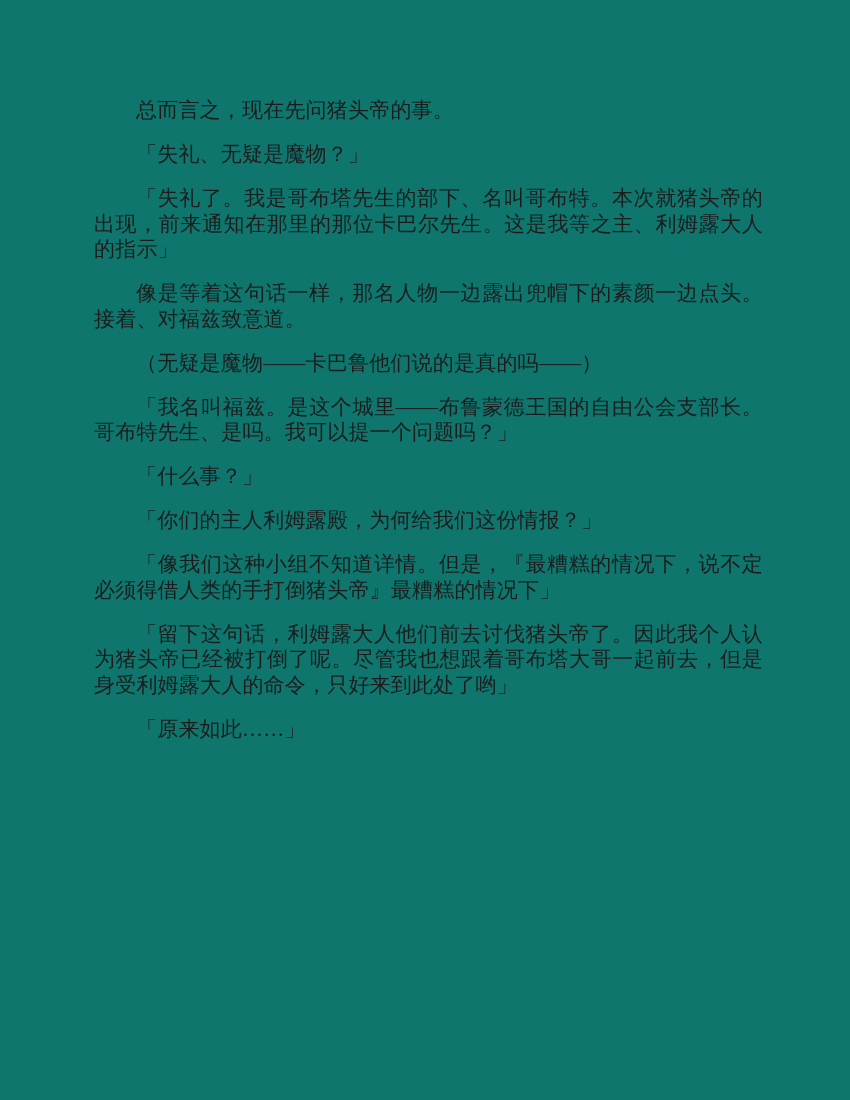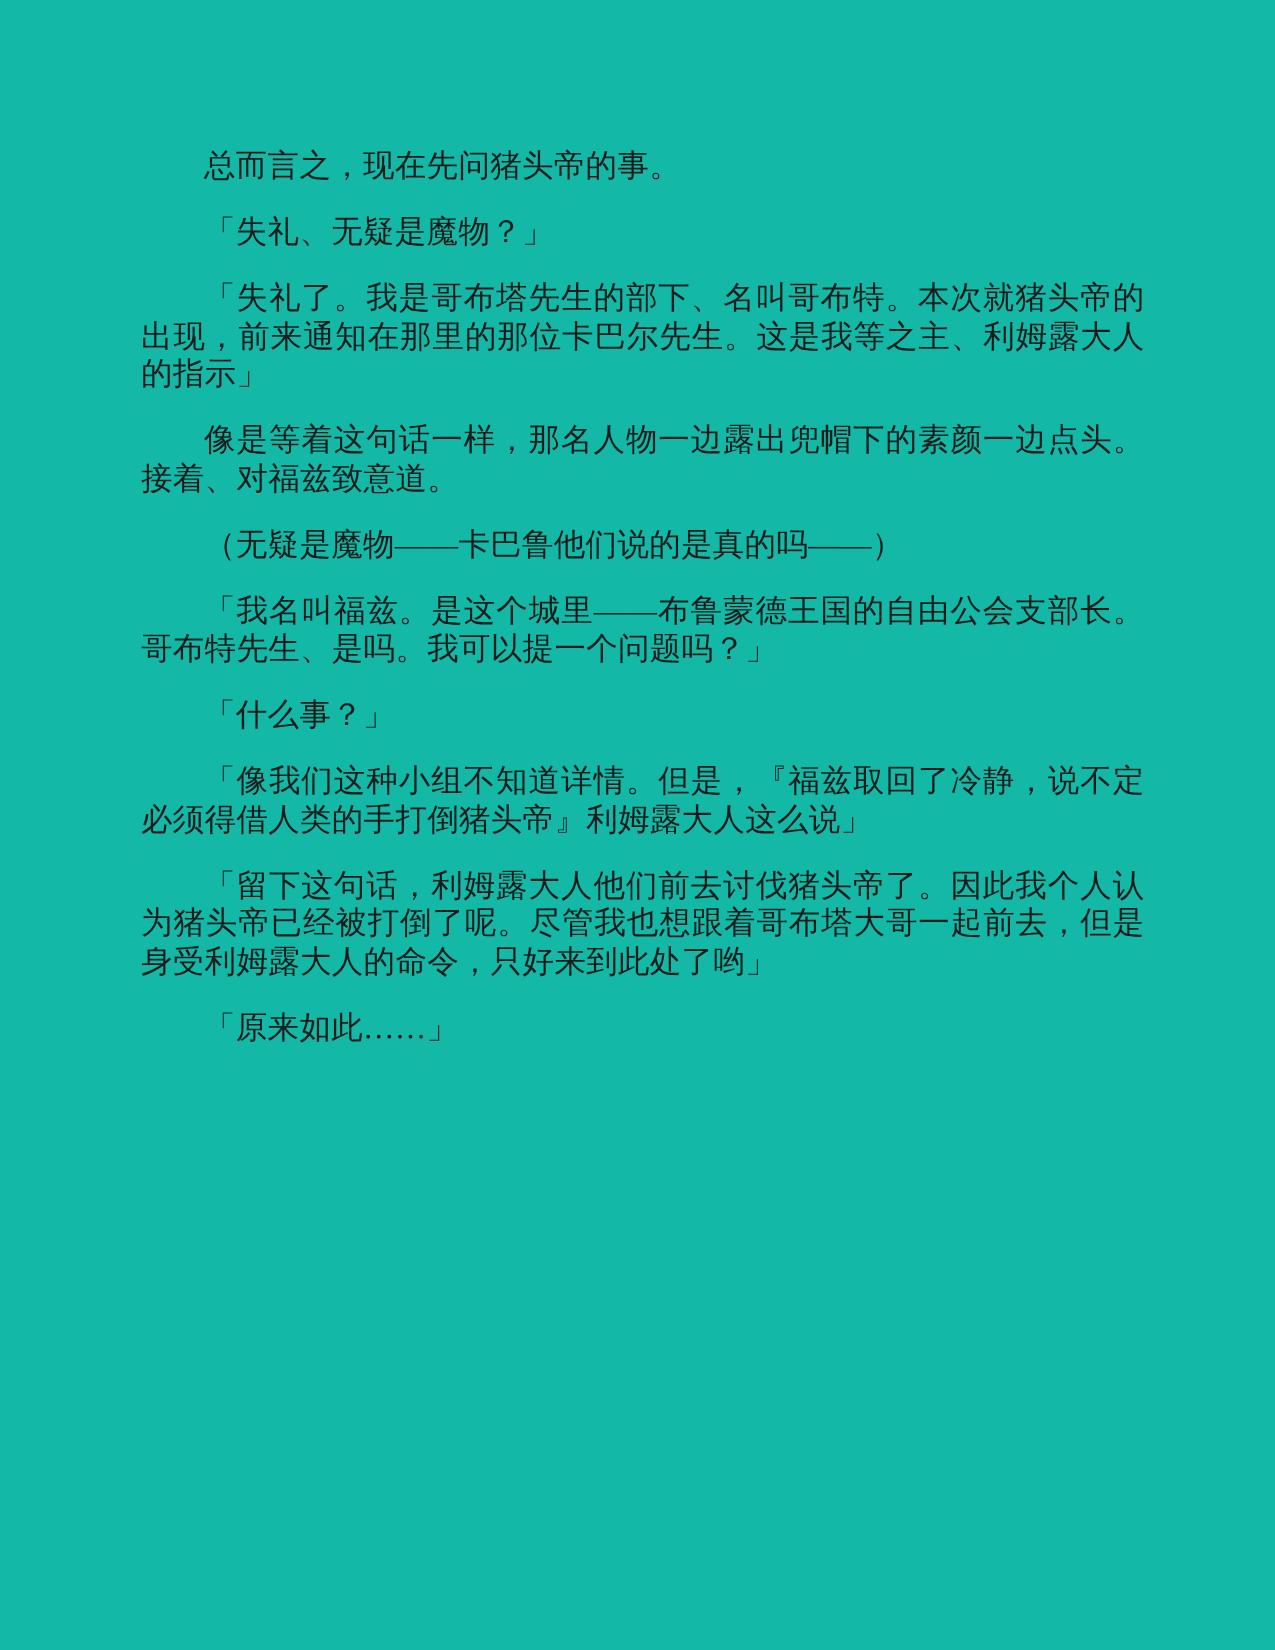--- a/index.html
+++ b/index.html
@@ -10,21 +10,21 @@
   body {
     width: 850px;
     height: 1100px;
     overflow: hidden;
     font-family: "Liberation Serif", "DejaVu Serif", serif;
   }
   .page {
     box-sizing: border-box;
     width: 850px;
     height: 1100px;
-    background: #14b8a6;
+    background: #0f766e;
     padding: 98px 87px 40px 94px;
     color: #1c1c1c;
   }
   .page p {
     margin: 0 0 18.5px 0;
     font-size: 21px;
     line-height: 25.5px;
     text-align: justify;
     text-indent: 2em;
     word-break: break-all;
@@ -38,16 +38,17 @@
 <body>
 
 <div class="page">
   <p>总而言之，现在先问猪头帝的事。</p>
   <p>「失礼、无疑是魔物？」</p>
   <p>「失礼了。我是哥布塔先生的部下、名叫哥布特。本次就猪头帝的出现，前来通知在那里的那位卡巴尔先生。这是我等之主、利姆露大人的指示」</p>
   <p>像是等着这句话一样，那名人物一边露出兜帽下的素颜一边点头。接着、对福兹致意道。</p>
   <p>（无疑是魔物——卡巴鲁他们说的是真的吗——）</p>
   <p>「我名叫福兹。是这个城里——布鲁蒙德王国的自由公会支部长。哥布特先生、是吗。我可以提一个问题吗？」</p>
   <p>「什么事？」</p>
-  <p>「像我们这种小组不知道详情。但是，『福兹取回了冷静，说不定必须得借人类的手打倒猪头帝』利姆露大人这么说」</p>
+  <p>「你们的主人利姆露殿，为何给我们这份情报？」</p>
+  <p>「像我们这种小组不知道详情。但是，『最糟糕的情况下，说不定必须得借人类的手打倒猪头帝』最糟糕的情况下」</p>
   <p>「留下这句话，利姆露大人他们前去讨伐猪头帝了。因此我个人认为猪头帝已经被打倒了呢。尽管我也想跟着哥布塔大哥一起前去，但是身受利姆露大人的命令，只好来到此处了哟」</p>
   <p>「原来如此……」</p>
 </div>
 
 </body></html>

